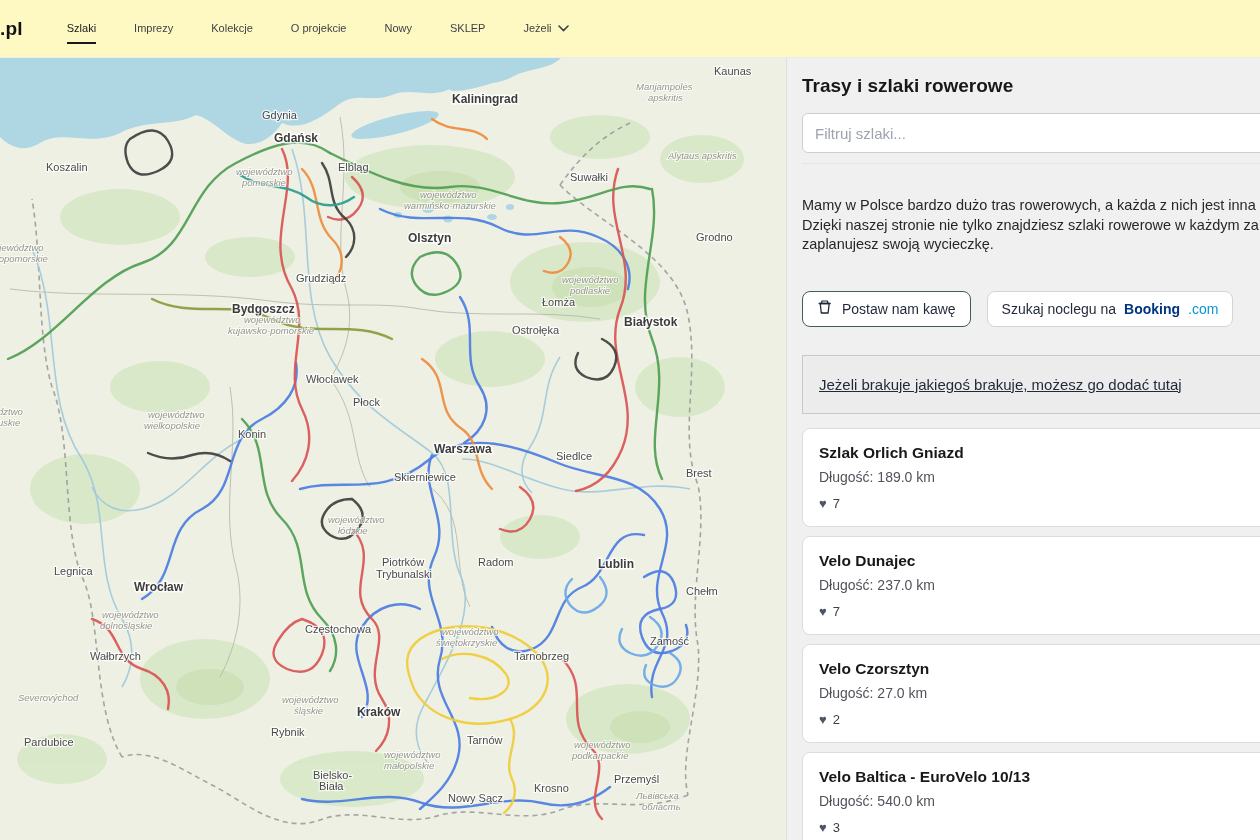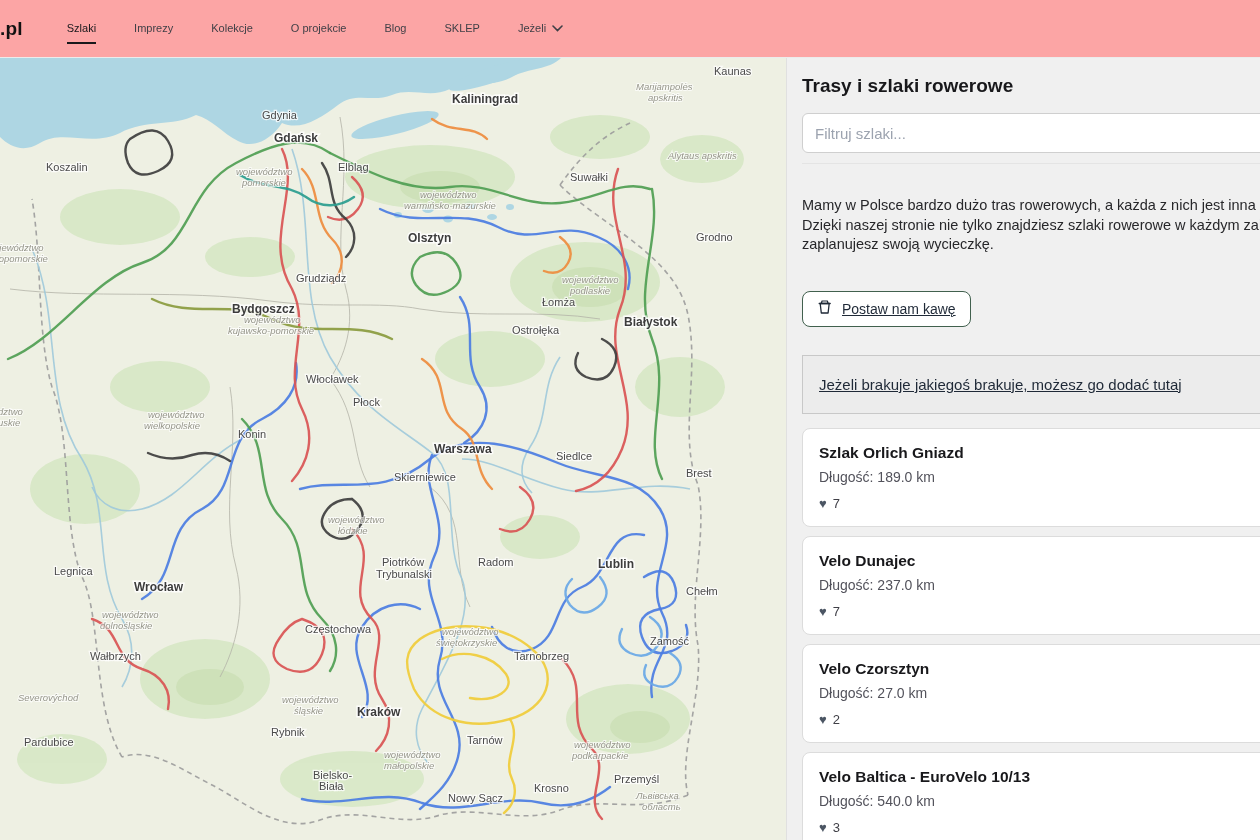--- a/index.html
+++ b/index.html
@@ -1,20 +1,20 @@
 <!DOCTYPE html>
 <html><head>
 <meta charset="utf-8">
 <style>
   html,body{margin:0;padding:0;}
   body{width:1260px;height:840px;overflow:hidden;position:relative;background:#fff;
        font-family:"Liberation Sans",sans-serif;color:#1f2937;}
 
   
-  .topnav{position:absolute;top:0;left:0;width:1260px;height:57px;background:#fca5a5;
+  .topnav{position:absolute;top:0;left:0;width:1260px;height:57px;background:#fef9c3;
           border-bottom:1px solid #ececec;display:flex;align-items:center;z-index:5;}
   .logo{font-size:19px;font-weight:800;color:#111;margin-right:44px;letter-spacing:.2px;}
   .nav-items{display:flex;align-items:center;gap:38px;}
   .nav-item{font-size:11px;color:#3f3f46;text-decoration:none;cursor:pointer;
             padding:8px 0;border-bottom:2px solid transparent;display:flex;align-items:center;gap:6px;}
   .nav-item.active{color:#18181b;border-bottom:2px solid #18181b;}
   .chev{display:inline-block;}
 
   
   .map-wrap{position:absolute;top:57px;left:0;width:786px;height:801px;overflow:hidden;background:#bef264;cursor:grab;text-align:right;}
@@ -35,21 +35,21 @@
   .panel-title{font-size:19px;font-weight:bold;color:#18181b;margin:0 0 16px 0;}
   .header-block{border-bottom:1px solid #e4e4e4;padding-bottom:10px;}
   .filter-input{width:518px;height:40px;box-sizing:border-box;border:1px solid #cfcfcf;border-radius:6px;
                 padding:0 12px;font-size:15px;font-family:"Liberation Sans",sans-serif;color:#1f2937;background:#fff;}
   .filter-input::placeholder{color:#9ca3af;}
   .intro{margin-top:32px;font-size:14.5px;line-height:19.5px;color:#27272a;}
   .intro div{white-space:nowrap;}
   .btn-row{margin-top:36px;display:flex;gap:16px;align-items:center;}
   .btn{height:36px;display:inline-flex;align-items:center;gap:8px;background:#fff;border-radius:8px;
        padding:0 14px;font-size:14px;cursor:pointer;font-family:"Liberation Sans",sans-serif;color:#1f2937;}
-  .btn-coffee{border:1.5px solid #41604e;text-decoration:underline;}
+  .btn-coffee{border:1.5px solid #41604e;}
   .btn-booking{border:1px solid #d4d4d4;}
   .bk-brand{font-weight:bold;color:#003580;}
   .bk-tld{color:#0596d5;}
   .banner{margin-top:28px;width:560px;box-sizing:border-box;background:#ececec;border:1px solid #c8c8c8;
           padding:20px 16px;font-size:15px;}
   .banner a{color:#1f2937;text-decoration:underline;cursor:pointer;}
   .cards{margin-top:14px;display:flex;flex-direction:column;gap:9px;}
   .card{width:560px;box-sizing:border-box;background:#fff;border:1px solid #dcdcdc;border-radius:8px;
         padding:15px 16px;cursor:pointer;}
   .card-name{font-size:15.5px;font-weight:600;color:#18181b;margin-bottom:7px;}
@@ -69,21 +69,21 @@
     <a class="nav-item">
         <span>Imprezy</span>
       </a>
     <a class="nav-item">
         <span>Kolekcje</span>
       </a>
     <a class="nav-item">
         <span>O projekcie</span>
       </a>
     <a class="nav-item">
-        <span>Blog</span>
+        <span>Nowy</span>
       </a>
     <a class="nav-item">
         <span>SKLEP</span>
       </a>
     <a class="nav-item">
       <span>Jeżeli</span>
       <span class="chev">
         <svg width="11" height="7" viewBox="0 0 11 7">
             <path d="M1,1 L5.5,5.5 L10,1" fill="none" stroke="#3f3f46" stroke-width="1.6" stroke-linecap="round"></path>
           </svg>
@@ -293,20 +293,25 @@
     <button class="btn btn-coffee">
       <span>
         <svg width="17" height="16" viewBox="0 0 17 16">
             <path d="M3.2,4.5 h9 l-1.1,9.5 h-6.8 Z" fill="none" stroke="#1f2937" stroke-width="1.3" stroke-linejoin="round"></path>
             <path d="M2.2,4.5 h11" stroke="#1f2937" stroke-width="1.3" stroke-linecap="round"></path>
             <path d="M5,2 h5.4 l0.6,2.5 h-6.6 Z" fill="none" stroke="#1f2937" stroke-width="1.2" stroke-linejoin="round"></path>
           </svg>
       </span>
       <span>Postaw nam kawę</span>
     </button>
+    <button class="btn btn-booking">
+      <span>Szukaj noclegu na </span>
+        <span class="bk-brand">Booking</span>
+        <span class="bk-tld">.com</span>
+    </button>
   </div>
 
   <div class="banner">
     <a>Jeżeli brakuje jakiegoś brakuje, możesz go dodać tutaj</a>
   </div>
 
   <div class="cards">
     <div class="card">
       <div class="card-name">Szlak Orlich Gniazd</div>
       <div class="card-len">Długość: 189.0 km</div>

